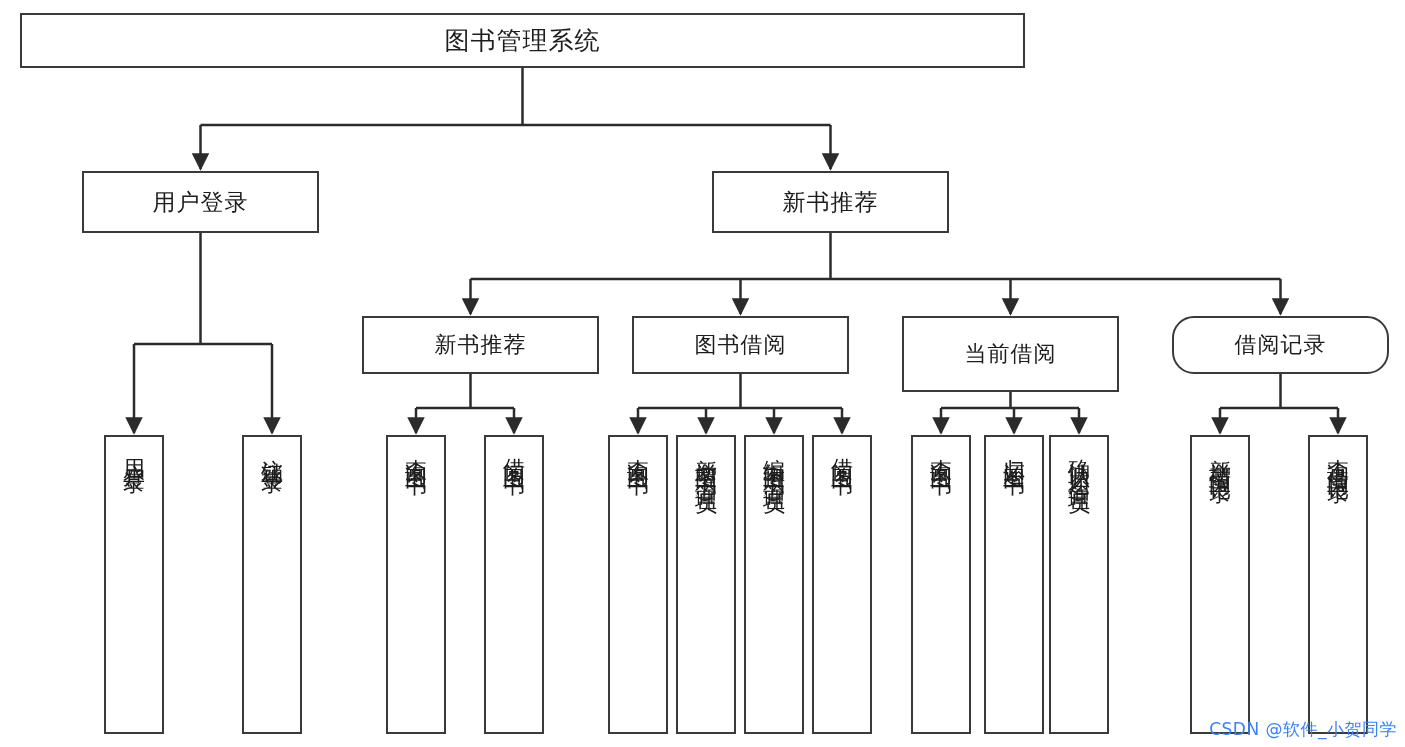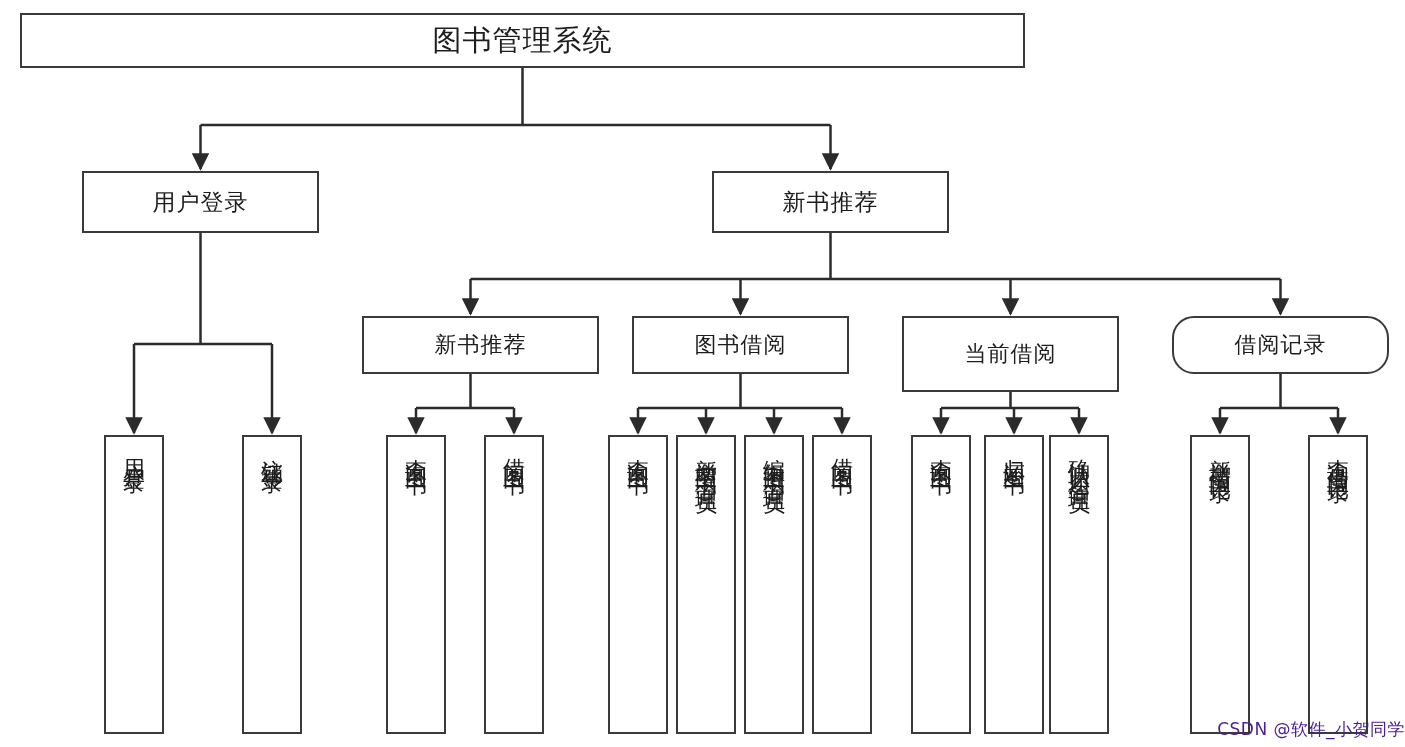--- a/index.html
+++ b/index.html
@@ -30,21 +30,21 @@
     box-sizing: border-box;
     background: #ffffff;
     border: 2.5px solid #3a3a3a;
     display: flex;
     align-items: center;
     justify-content: center;
     color: #1d1d1d;
     text-align: center;
   }
   .node.root {
-    font-size: 29px;
+    font-size: 25px;
     letter-spacing: 1px;
   }
   .node.lvl2 {
     font-size: 23px;
     letter-spacing: 1px;
   }
   .node.lvl3 {
     font-size: 22px;
     letter-spacing: 1px;
   }
@@ -56,24 +56,24 @@
   }
   .node.leaf .vtext {
     writing-mode: vertical-rl;
     text-orientation: upright;
     letter-spacing: 5px;
     line-height: 1;
     white-space: nowrap;
   }
   .watermark {
     position: absolute;
-    right: 0;
+    right: 8px;
     bottom: 6px;
     font-size: 17px;
-    color: #4c1d95;
+    color: #3b82f6;
     letter-spacing: 0.5px;
     white-space: nowrap;
   }
 </style>
 </head>
 <body>
 
 <div id="canvas">
 
   <svg class="edges" viewBox="0 0 1405 747" xmlns="http://www.w3.org/2000/svg">

